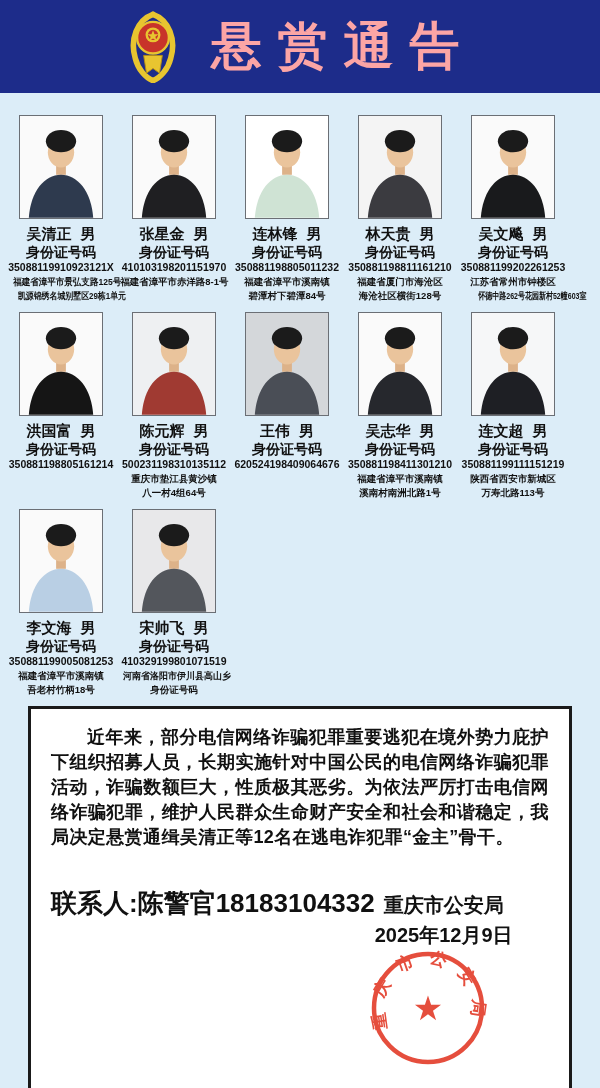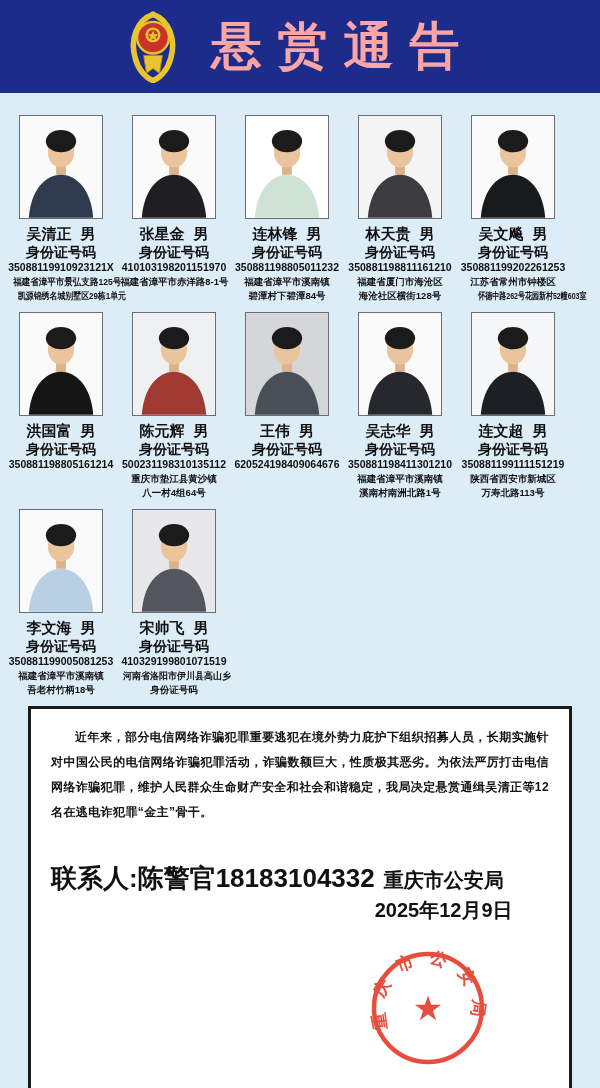--- a/index.html
+++ b/index.html
@@ -45,21 +45,21 @@
   .id-number{font-size:10.5px;font-weight:700;}
   .addr-line{font-size:9.5px;font-weight:700;}
   .addr .line-wrap{line-height:12px;}
   
   .notice-box{
     margin:8px 28px 0;height:392px;position:relative;
     border:3px solid var(--box-border);background:#ffffff;
     padding:16px 20px 14px;
   }
   .para{
-    font-size:12px;line-height:25px;font-weight:700;
+    font-size:18px;line-height:25px;font-weight:700;
     letter-spacing:0.4px;text-align:justify;text-indent:2em;
   }
   .footer-row{
     margin-top:38px;display:flex;justify-content:space-between;
     position:relative;
   }
   .contacts{font-size:26px;font-weight:700;line-height:30px;white-space:nowrap;z-index:1;}
   .contact-line-2{padding-left:72px;}
   .issuer{
     text-align:center;font-size:20px;font-weight:700;line-height:30px;

